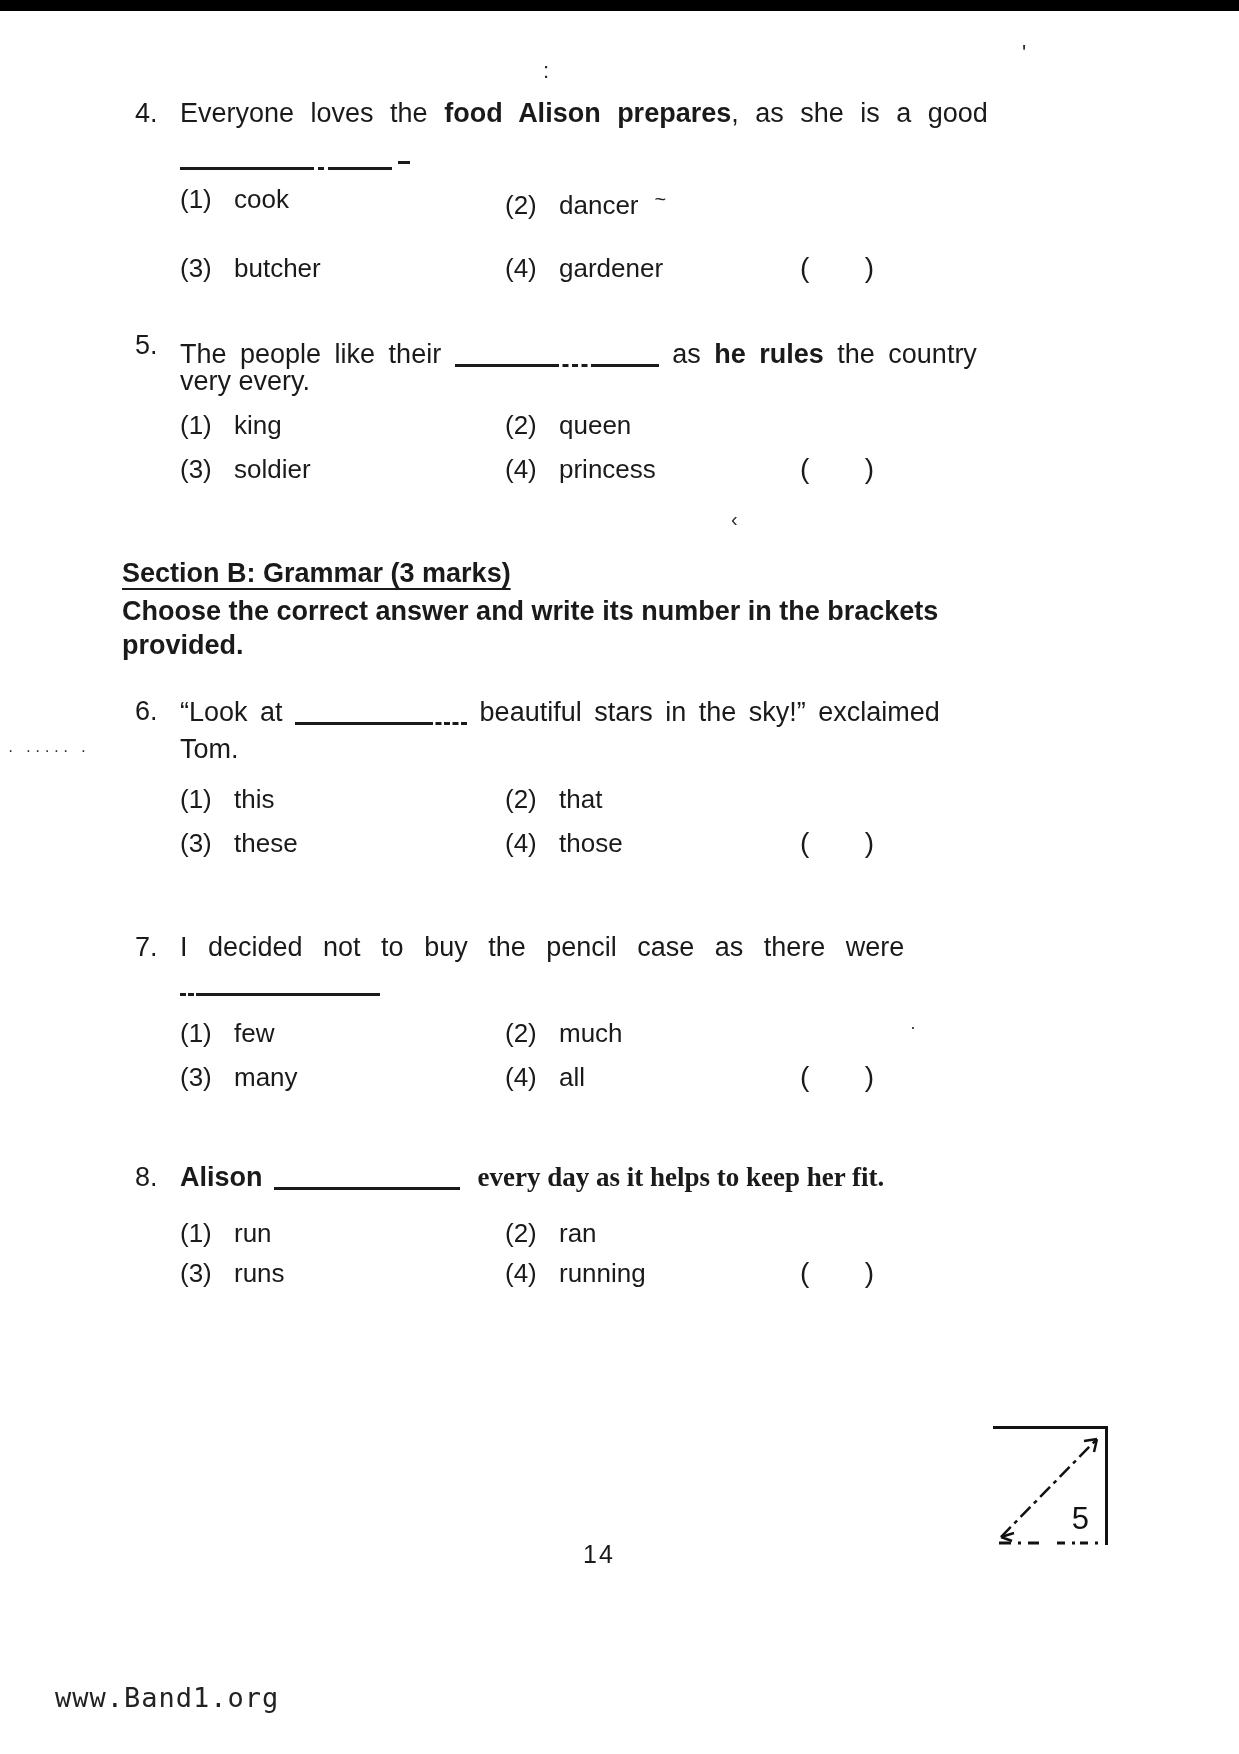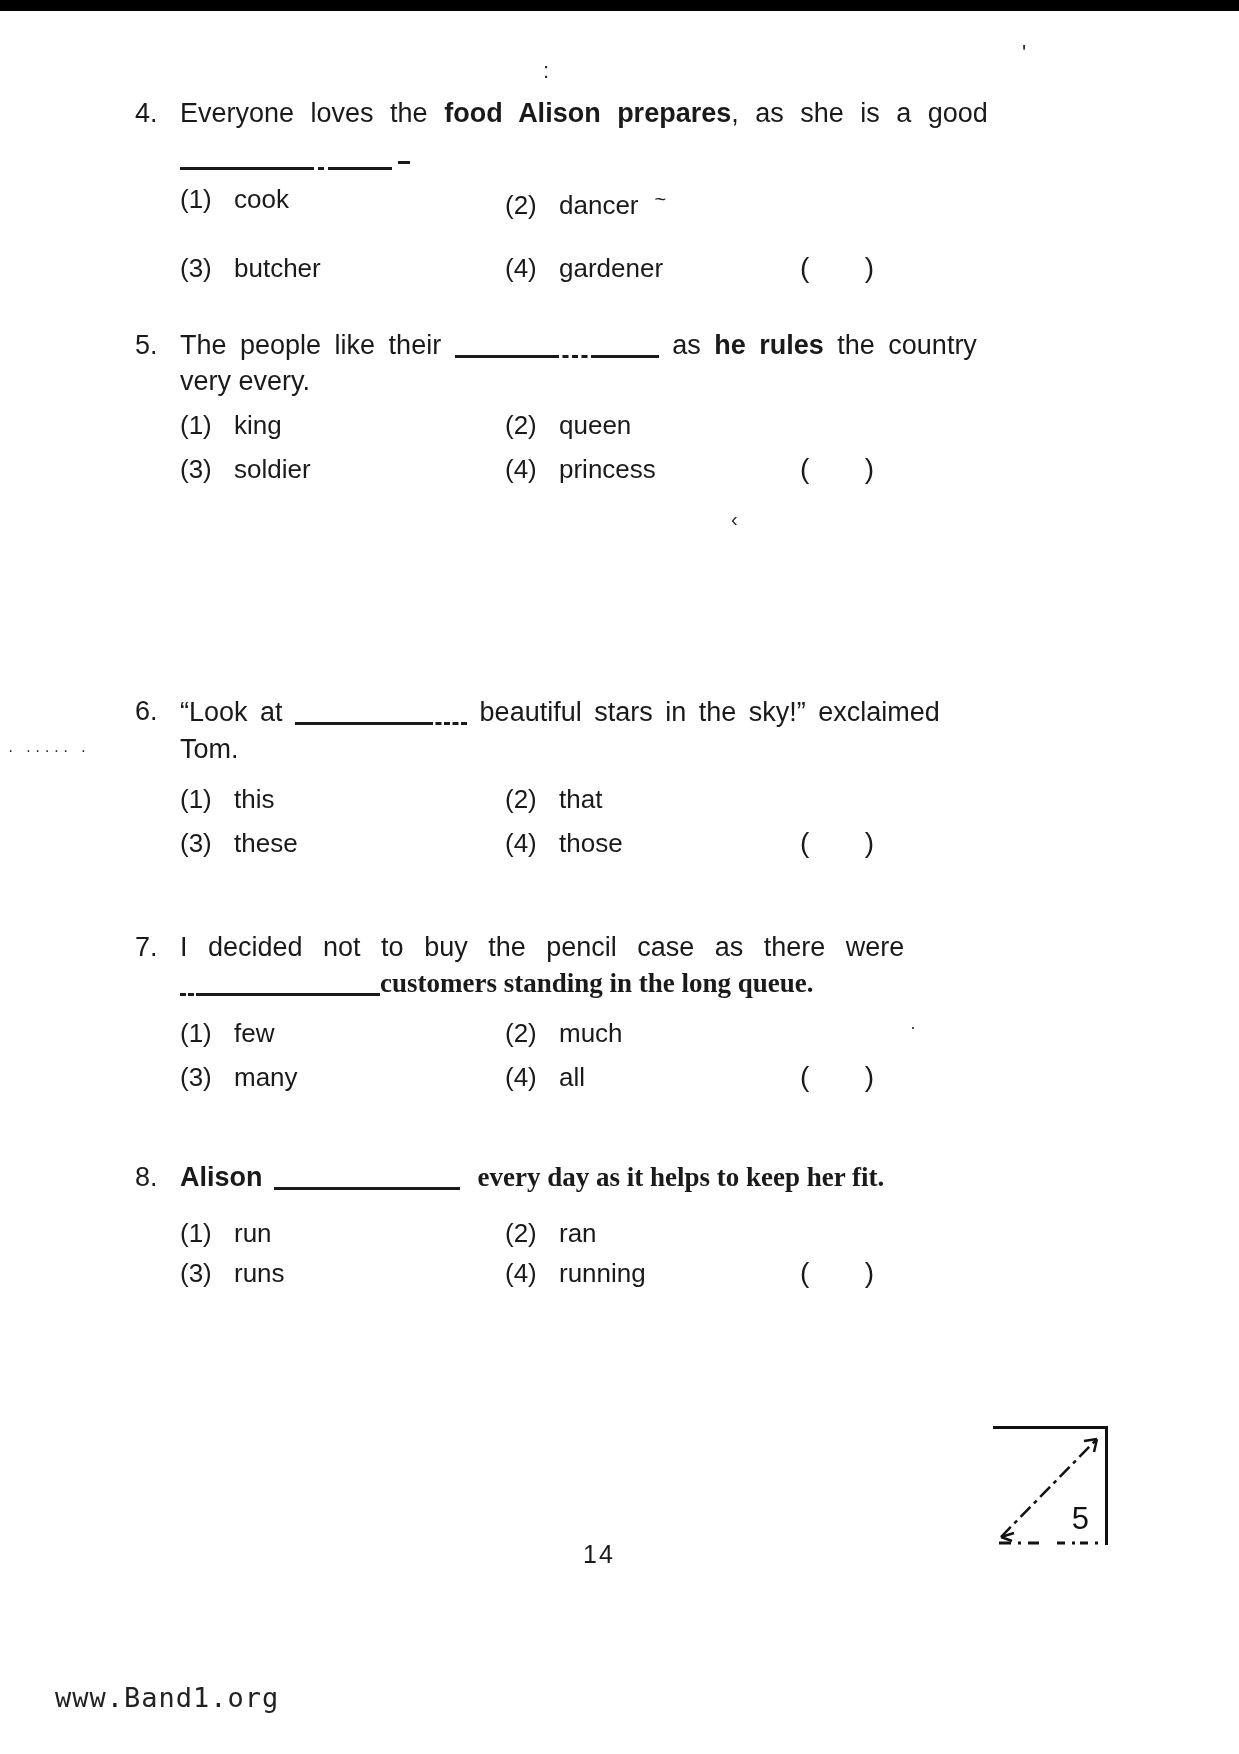--- a/index.html
+++ b/index.html
@@ -81,21 +81,21 @@
             <span>(</span>
             <span>)</span>
           </span>
       </div>
     </div>
   </div>
 
   <div class="q" style="top:330px;">
     <span class="qnum">5.</span>
     <div class="qbody">
-      <div class="qline ws6" style="top:0;">
+      <div class="qline ws6" style="top:9px;">
         <span>The people like their</span>
         <span class="bl" style="width:98px;"></span><span class="bld" style="width:44px;"></span><span class="bl" style="width:62px;"></span>
         <span>as</span>
         <span class="b">he rules</span>
         <span>the country</span>
       </div>
       <div class="qline" style="top:36px;">very every.</div>
       <div class="optrow" style="top:80px;">
         <span class="opt c1"><span class="optnum">(1)</span><span>king</span></span>
         <span class="opt c2"><span class="optnum">(2)</span><span>queen</span></span>
@@ -106,20 +106,25 @@
         <span class="brk">
             <span>(</span>
             <span>)</span>
           </span>
       </div>
     </div>
   </div>
 
   <span class="speck" style="left:731px; top:508px; font-size:20px;">‹</span>
 
+  <div class="section">
+    <div class="section-heading">Section B: Grammar (3 marks)</div>
+    <div class="instr" style="top:38px;">Choose the correct answer and write its number in the brackets</div>
+    <div class="instr" style="top:72px;">provided.</div>
+  </div>
 
   <div class="q" style="top:696px;">
     <span class="qnum">6.</span>
     <div class="qbody">
       <div class="qline ws5" style="top:1px;">
         <span>“Look at</span>
         <span class="bl" style="width:132px;"></span><span class="bld" style="width:40px;"></span>
         <span>beautiful stars in the sky!” exclaimed</span>
       </div>
       <div class="qline" style="top:38px;">Tom.</div>
@@ -138,21 +143,21 @@
     </div>
   </div>
 
   <span class="speck" style="left:8px; top:742px; font-size:16px; letter-spacing:4px;">· ····· ·</span>
 
   <div class="q" style="top:932px;">
     <span class="qnum">7.</span>
     <div class="qbody">
       <div class="qline ws13" style="top:0;">I decided not to buy the pencil case as there were</div>
       <div class="qline" style="top:36px;">
-        <span class="bld" style="width:22px;"></span><span class="bl" style="width:178px;"></span><span class="bs">customers standing in the long queue.</span>
+        <span class="bld" style="width:22px;"></span><span class="bl" style="width:178px;"></span>
       </div>
       <div class="optrow" style="top:86px;">
         <span class="opt c1"><span class="optnum">(1)</span><span>few</span></span>
         <span class="opt c2"><span class="optnum">(2)</span><span>much</span></span>
         <span class="speck" style="left:730px; top:-6px; font-size:18px;">·</span>
       </div>
       <div class="optrow" style="top:130px;">
         <span class="opt c1"><span class="optnum">(3)</span><span>many</span></span>
         <span class="opt c2"><span class="optnum">(4)</span><span>all</span></span>
         <span class="brk">

